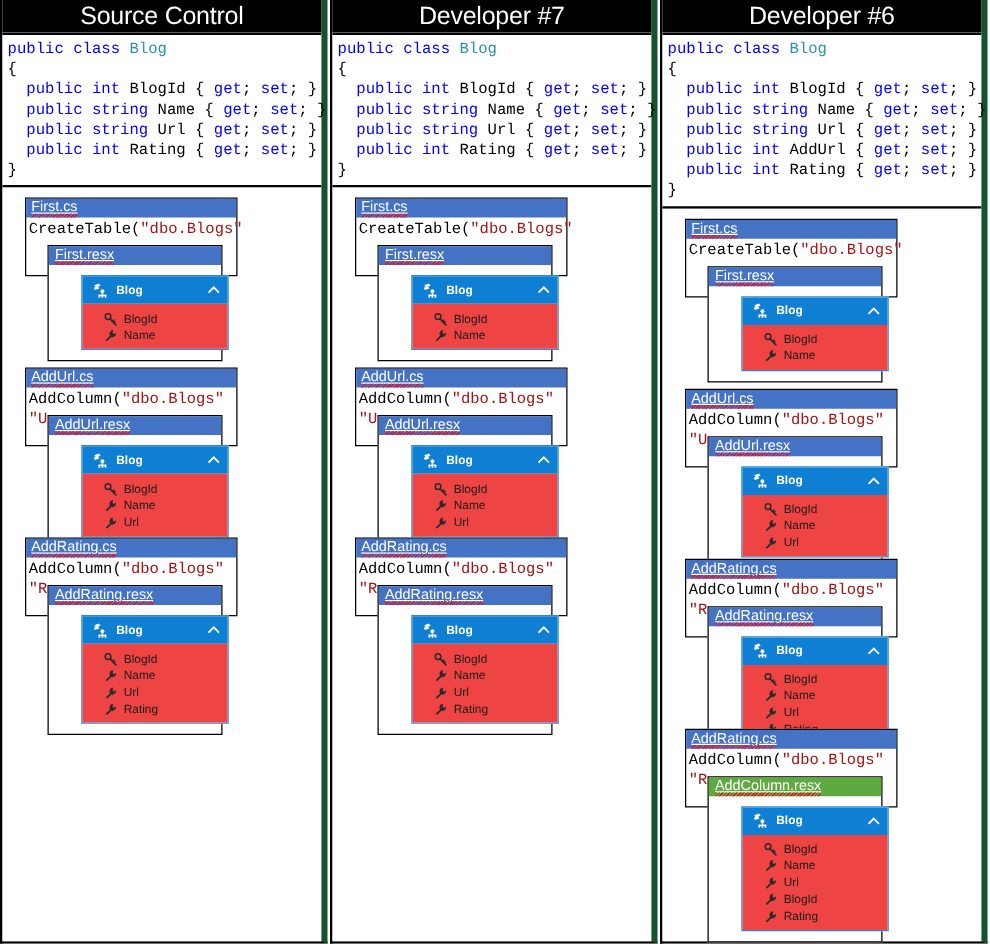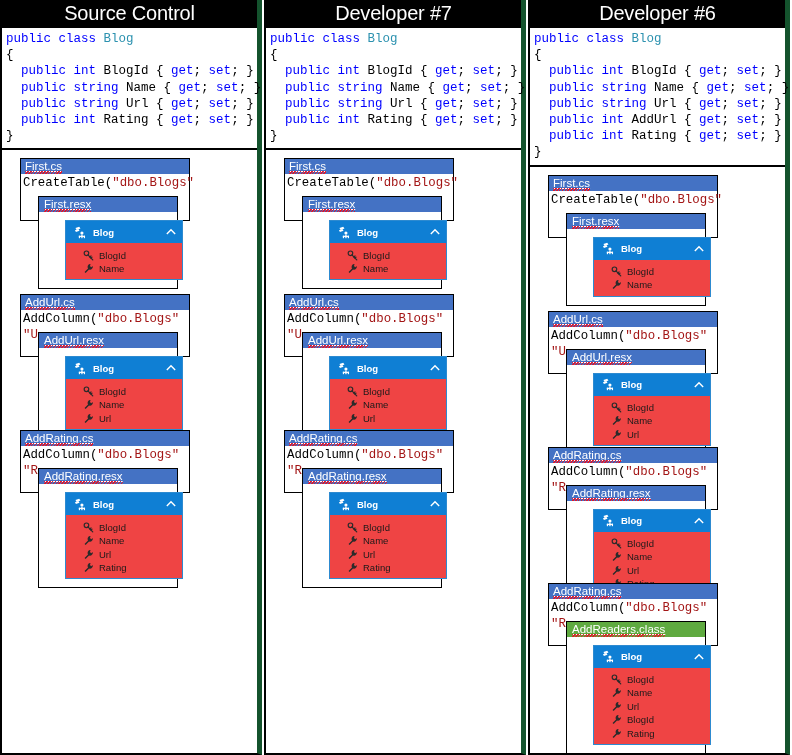--- a/index.html
+++ b/index.html
@@ -651,21 +651,21 @@
             </div>
           </div>
         </div>
         <div class="mig" style="top:416px;">
           <div class="cs-box">
             <div class="cs-tab"><span class="sq">AddRating.cs</span></div>
             <div class="cs-body"><span>AddColumn(</span><span class="str">"dbo.Blogs"</span>
 <span class="str">"R</span></div>
           </div>
           <div class="resx-box" style="top:38px;">
-            <div class="resx-tab green"><span class="sq">AddReaders.class</span></div>
+            <div class="resx-tab green"><span class="sq">AddColumn.resx</span></div>
             <div class="resx-body">
               <div class="entity">
                 <div class="ent-head">
                   <svg class="ico" viewBox="0 0 16 16">
                     <path d="M3 2.6 L7.6 1 L9.2 3.1 L4.6 4.8 Z" fill="#ffffff"></path>
                     <path d="M2.4 5.2 L6.6 3.8 L8 5.8 L3.6 7.3 Z" fill="#ffffff"></path>
                     <circle cx="11" cy="8.6" r="1.9" fill="#ffffff"></circle>
                     <rect x="10.2" y="10.6" width="1.6" height="4.4" fill="#ffffff"></rect>
                     <rect x="7.2" y="12.0" width="7.6" height="1.5" fill="#ffffff"></rect>
                     <rect x="7.2" y="12.0" width="1.5" height="3.0" fill="#ffffff"></rect>

